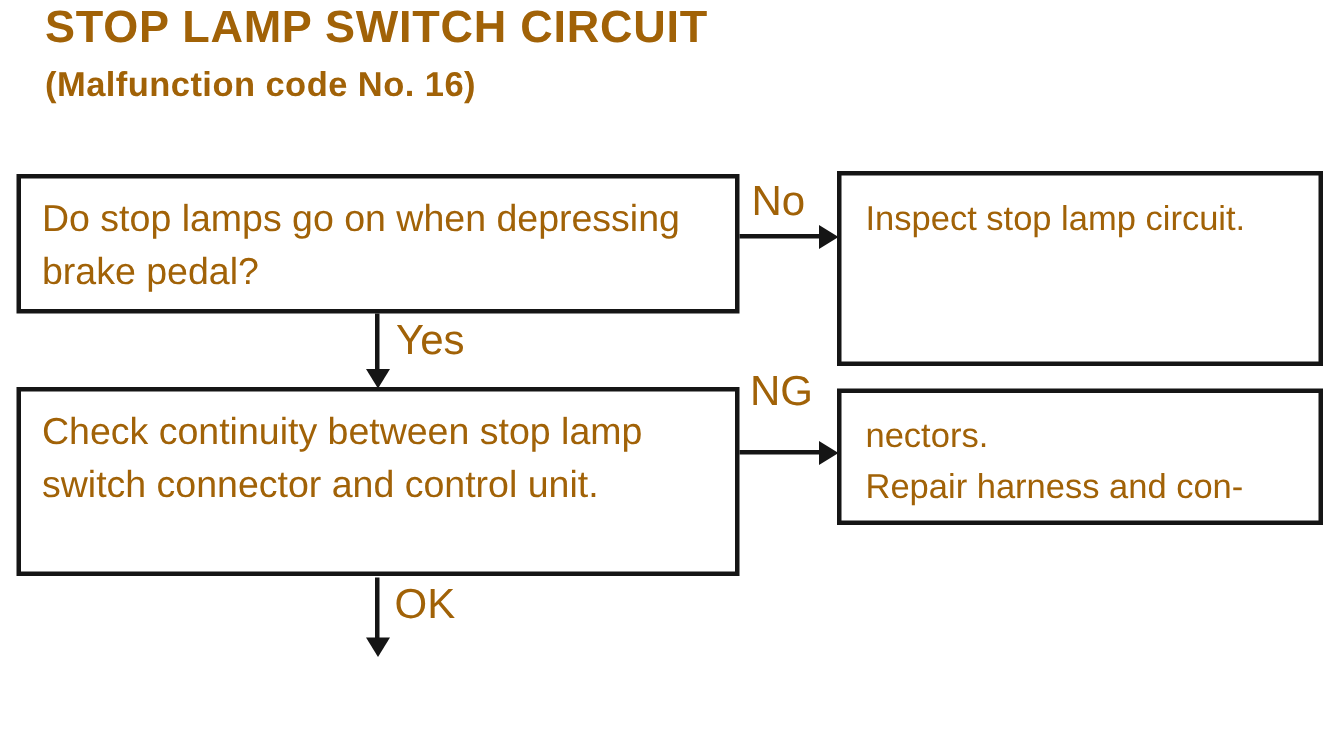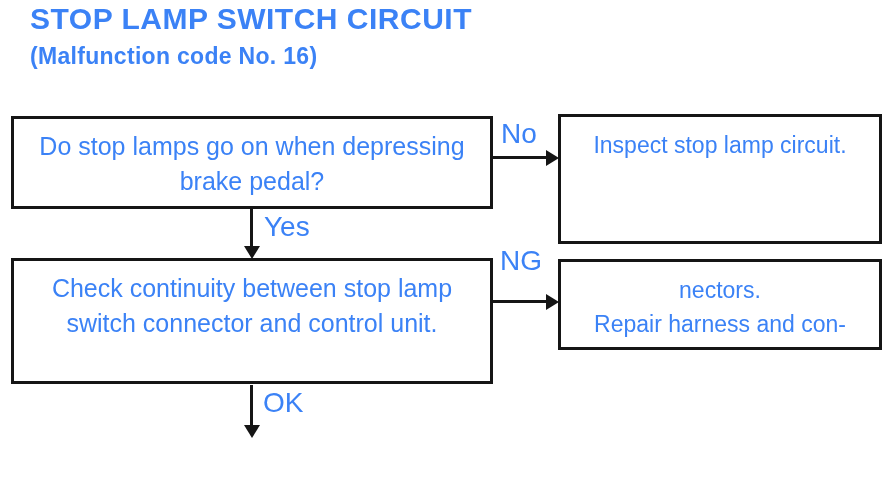--- a/index.html
+++ b/index.html
@@ -5,21 +5,21 @@
   html, body {
     margin: 0;
     padding: 0;
     background: #ffffff;
   }
   #page {
     position: relative;
     width: 896px;
     height: 500px;
     background: #ffffff;
-    color: #3b82f6;
+    color: #a16207;
     font-family: "Liberation Sans", "DejaVu Sans", sans-serif;
     overflow: hidden;
   }
   .title {
     position: absolute;
     left: 30px;
     top: 2px;
     font-size: 30px;
     font-weight: 700;
     letter-spacing: 0.5px;
@@ -37,21 +37,20 @@
   .fbox {
     position: absolute;
     border: 3px solid #151515;
     background: #ffffff;
     box-sizing: border-box;
     font-size: 25px;
     line-height: 35px;
   }
   .fbox .inner {
     padding: 10px 14px;
-    text-align: center;
   }
   .fbox-q1     { left: 11px;  top: 116px; width: 482px; height: 93px;  }
   .fbox-no     { left: 558px; top: 114px; width: 324px; height: 130px; }
   .fbox-q2     { left: 11px;  top: 258px; width: 482px; height: 126px; }
   .fbox-ng     { left: 558px; top: 259px; width: 324px; height: 91px;  }
   .fbox-final  { left: 8px;   top: 437px; width: 486px; height: 54px;  }
   .fbox-no .inner, .fbox-ng .inner {
     padding: 11px 16px;
     font-size: 23px;
     line-height: 34px;

